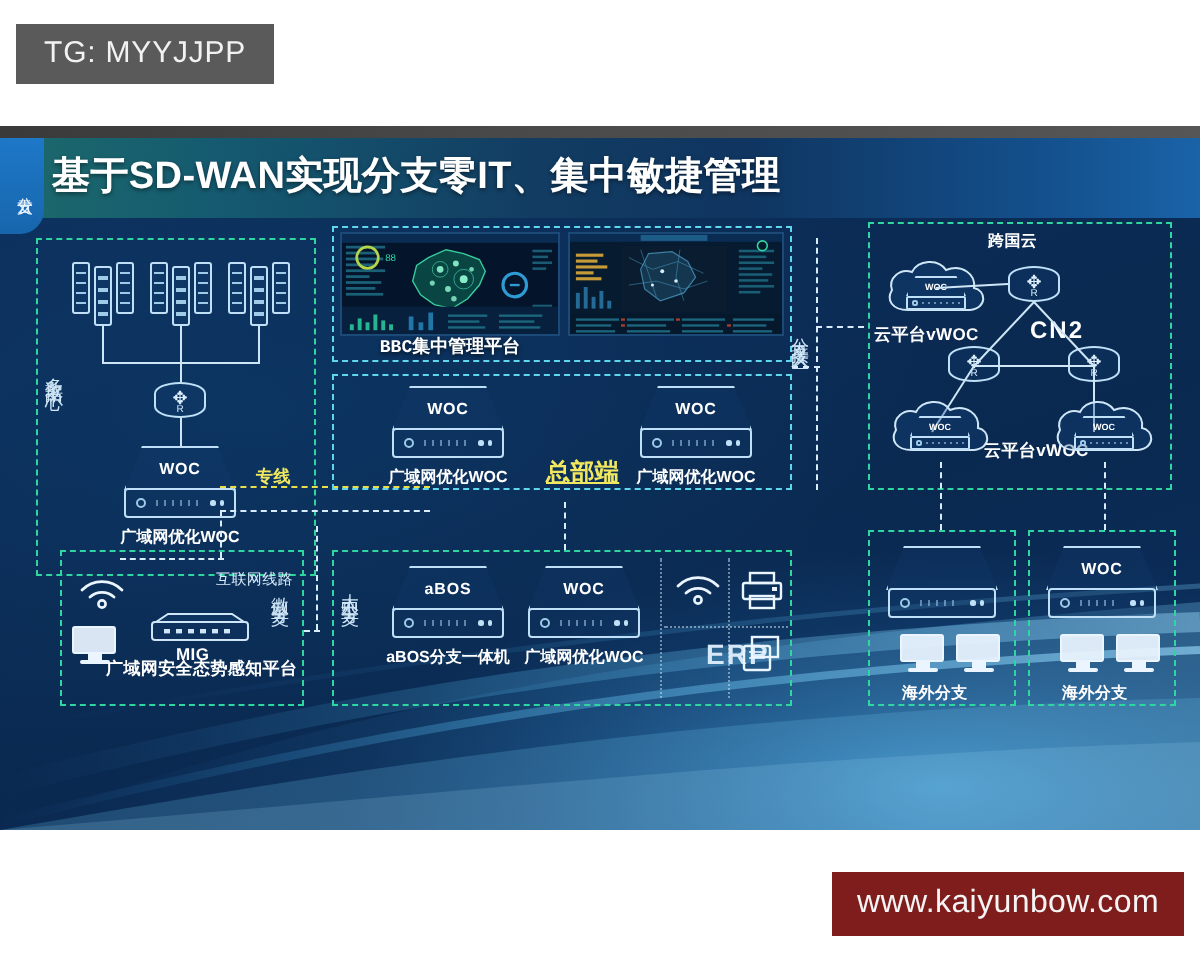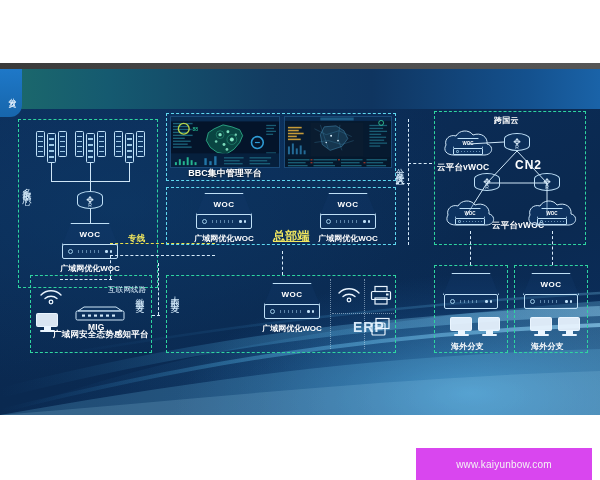--- a/index.html
+++ b/index.html
@@ -17,24 +17,23 @@
     background: #5a5a5a; color: #f2f2f2;
     font-size: 15px; padding: 6px 14px 7px 14px;
     letter-spacing: .4px;
     white-space: nowrap;
   }
 
   
   .url-badge {
     position: absolute; left: 416px; top: 436px;
     width: 176px; height: 32px;
-    background: #d946ef; color: #f4f4f4;
-    font-size: 10px; display:flex; align-items:center; justify-content:center;
+    background: #7f1d1d; color: #f4f4f4;
+    font-size: 16px; display:flex; align-items:center; justify-content:center;
     letter-spacing: .2px;
-    margin-top: 12px;
   }
 
   
   .slide {
     position:absolute; left:0; top:63px; width:600px; height:352px;
     overflow:hidden;
     background:
       radial-gradient(ellipse 420px 200px at 78% 100%, rgba(40,120,190,.55), rgba(0,0,0,0) 70%),
       radial-gradient(ellipse 500px 260px at 20% 40%, rgba(14,62,110,.5), rgba(0,0,0,0) 72%),
       linear-gradient(160deg,#0d2f5c 0%, #0b2c56 30%, #0a2950 60%, #0b2f5e 100%);
@@ -160,37 +159,38 @@
   .printer { position:absolute; width:22px; height:20px; }
   .printer svg{width:100%;height:100%;}
 
   
   .dash {
     position:absolute; border:1px solid #1b4a78; overflow:hidden;
     background:linear-gradient(180deg,#071a33,#04142a);
   }
   .dashcap {
     position:absolute; color:#fff; font-size:9px; font-weight:bold;
-    text-align:center; white-space:nowrap; text-shadow:0 1px 2px rgba(0,0,0,.6);
+    text-align:center; white-space:nowrap; text-shadow:0 1px 2px rgba(0,0,0,.6);font-family:Liberation Mono, monospace;
   }
 
   
   .ln { position:absolute; background:#cfe6f7; }
   .ln.h { height:1px; }
   .ln.v { width:1px; }
 
   .dashline-v { position:absolute; width:0; border-left:1.3px dashed #d8ecfb; }
   .dashline-h { position:absolute; height:0; border-top:1.3px dashed #d8ecfb; }
   .dashline-h.yellow { border-top-color:#eadf4a; }
 </style>
 </head>
 <body>
 
 <div id="root">
 
+  <div class="tg-badge">TG: MYYJJPP</div>
 
   <div class="slide">
 
     <div class="slide-topbar"></div>
 
     <svg class="waves" viewBox="0 0 600 352" preserveAspectRatio="none">
       <defs>
         <linearGradient id="wv1" x1="0" y1="0" x2="1" y2="0">
           <stop offset="0%" stop-color="#2b86c9" stop-opacity="0"></stop>
           <stop offset="40%" stop-color="#55b6e8" stop-opacity=".45"></stop>
@@ -212,20 +212,21 @@
       <path d="M0,348 C160,308 340,272 600,262" fill="none" stroke="url(#wv1)" stroke-width="4" opacity=".8"></path>
       <path d="M10,300 C150,276 330,246 600,230" fill="none" stroke="url(#wv2)" stroke-width="2.5" opacity=".55"></path>
       <path d="M0,352 C170,322 360,292 600,286 L600,352 Z" fill="#6fc6ee" opacity=".22"></path>
       <path d="M0,352 C200,336 400,314 600,308 L600,352 Z" fill="#a9e1f8" opacity=".16"></path>
     </svg>
 
     <div class="title-bar"></div>
     <div class="corner-tab">
       <span>分支云</span>
     </div>
+    <div class="title-text">基于SD-WAN实现分支零IT、集中敏捷管理</div>
 
     <div class="dpanel" style="left:18px; top:56px; width:140px; height:169px;"></div>
     <div class="vlabel" style="left:22px; top:118px;">多数据中心</div>
 
     <div class="rack" style="left:36px; top:68px;">
         <i></i>
         <i></i>
         <i></i>
         <i></i>
       </div>
@@ -609,20 +610,34 @@
     </div>
     <div class="hlabel" style="left:53px; top:266px;">广域网安全态势感知平台</div>
     <div class="hlabel" style="left:88px; top:259px;">MIG</div>
 
     <div class="dashline-v" style="left:158px; top:200px; height:52px;"></div>
     <div class="dashline-h" style="left:152px; top:252px; width:8px;"></div>
 
     <div class="dpanel" style="left:166px; top:212px; width:230px; height:78px;"></div>
     <div class="vlabel" style="left:170px; top:226px;">大中型分支</div>
 
+    <div class="devbox" style="left:196px; top:220px; width:56px; height:36px;">
+      <div class="top">
+          <b>aBOS</b>
+        </div>
+      <div class="body">
+          <div class="bulb"></div>
+          <div class="strip"></div>
+          <div class="dots">
+            <i></i>
+            <i></i>
+          </div>
+        </div>
+      <div class="devcap">aBOS分支一体机</div>
+    </div>
 
     <div class="devbox" style="left:264px; top:220px; width:56px; height:36px;">
       <div class="top">
           <b>WOC</b>
         </div>
       <div class="body">
           <div class="bulb"></div>
           <div class="strip"></div>
           <div class="dots">
             <i></i>

